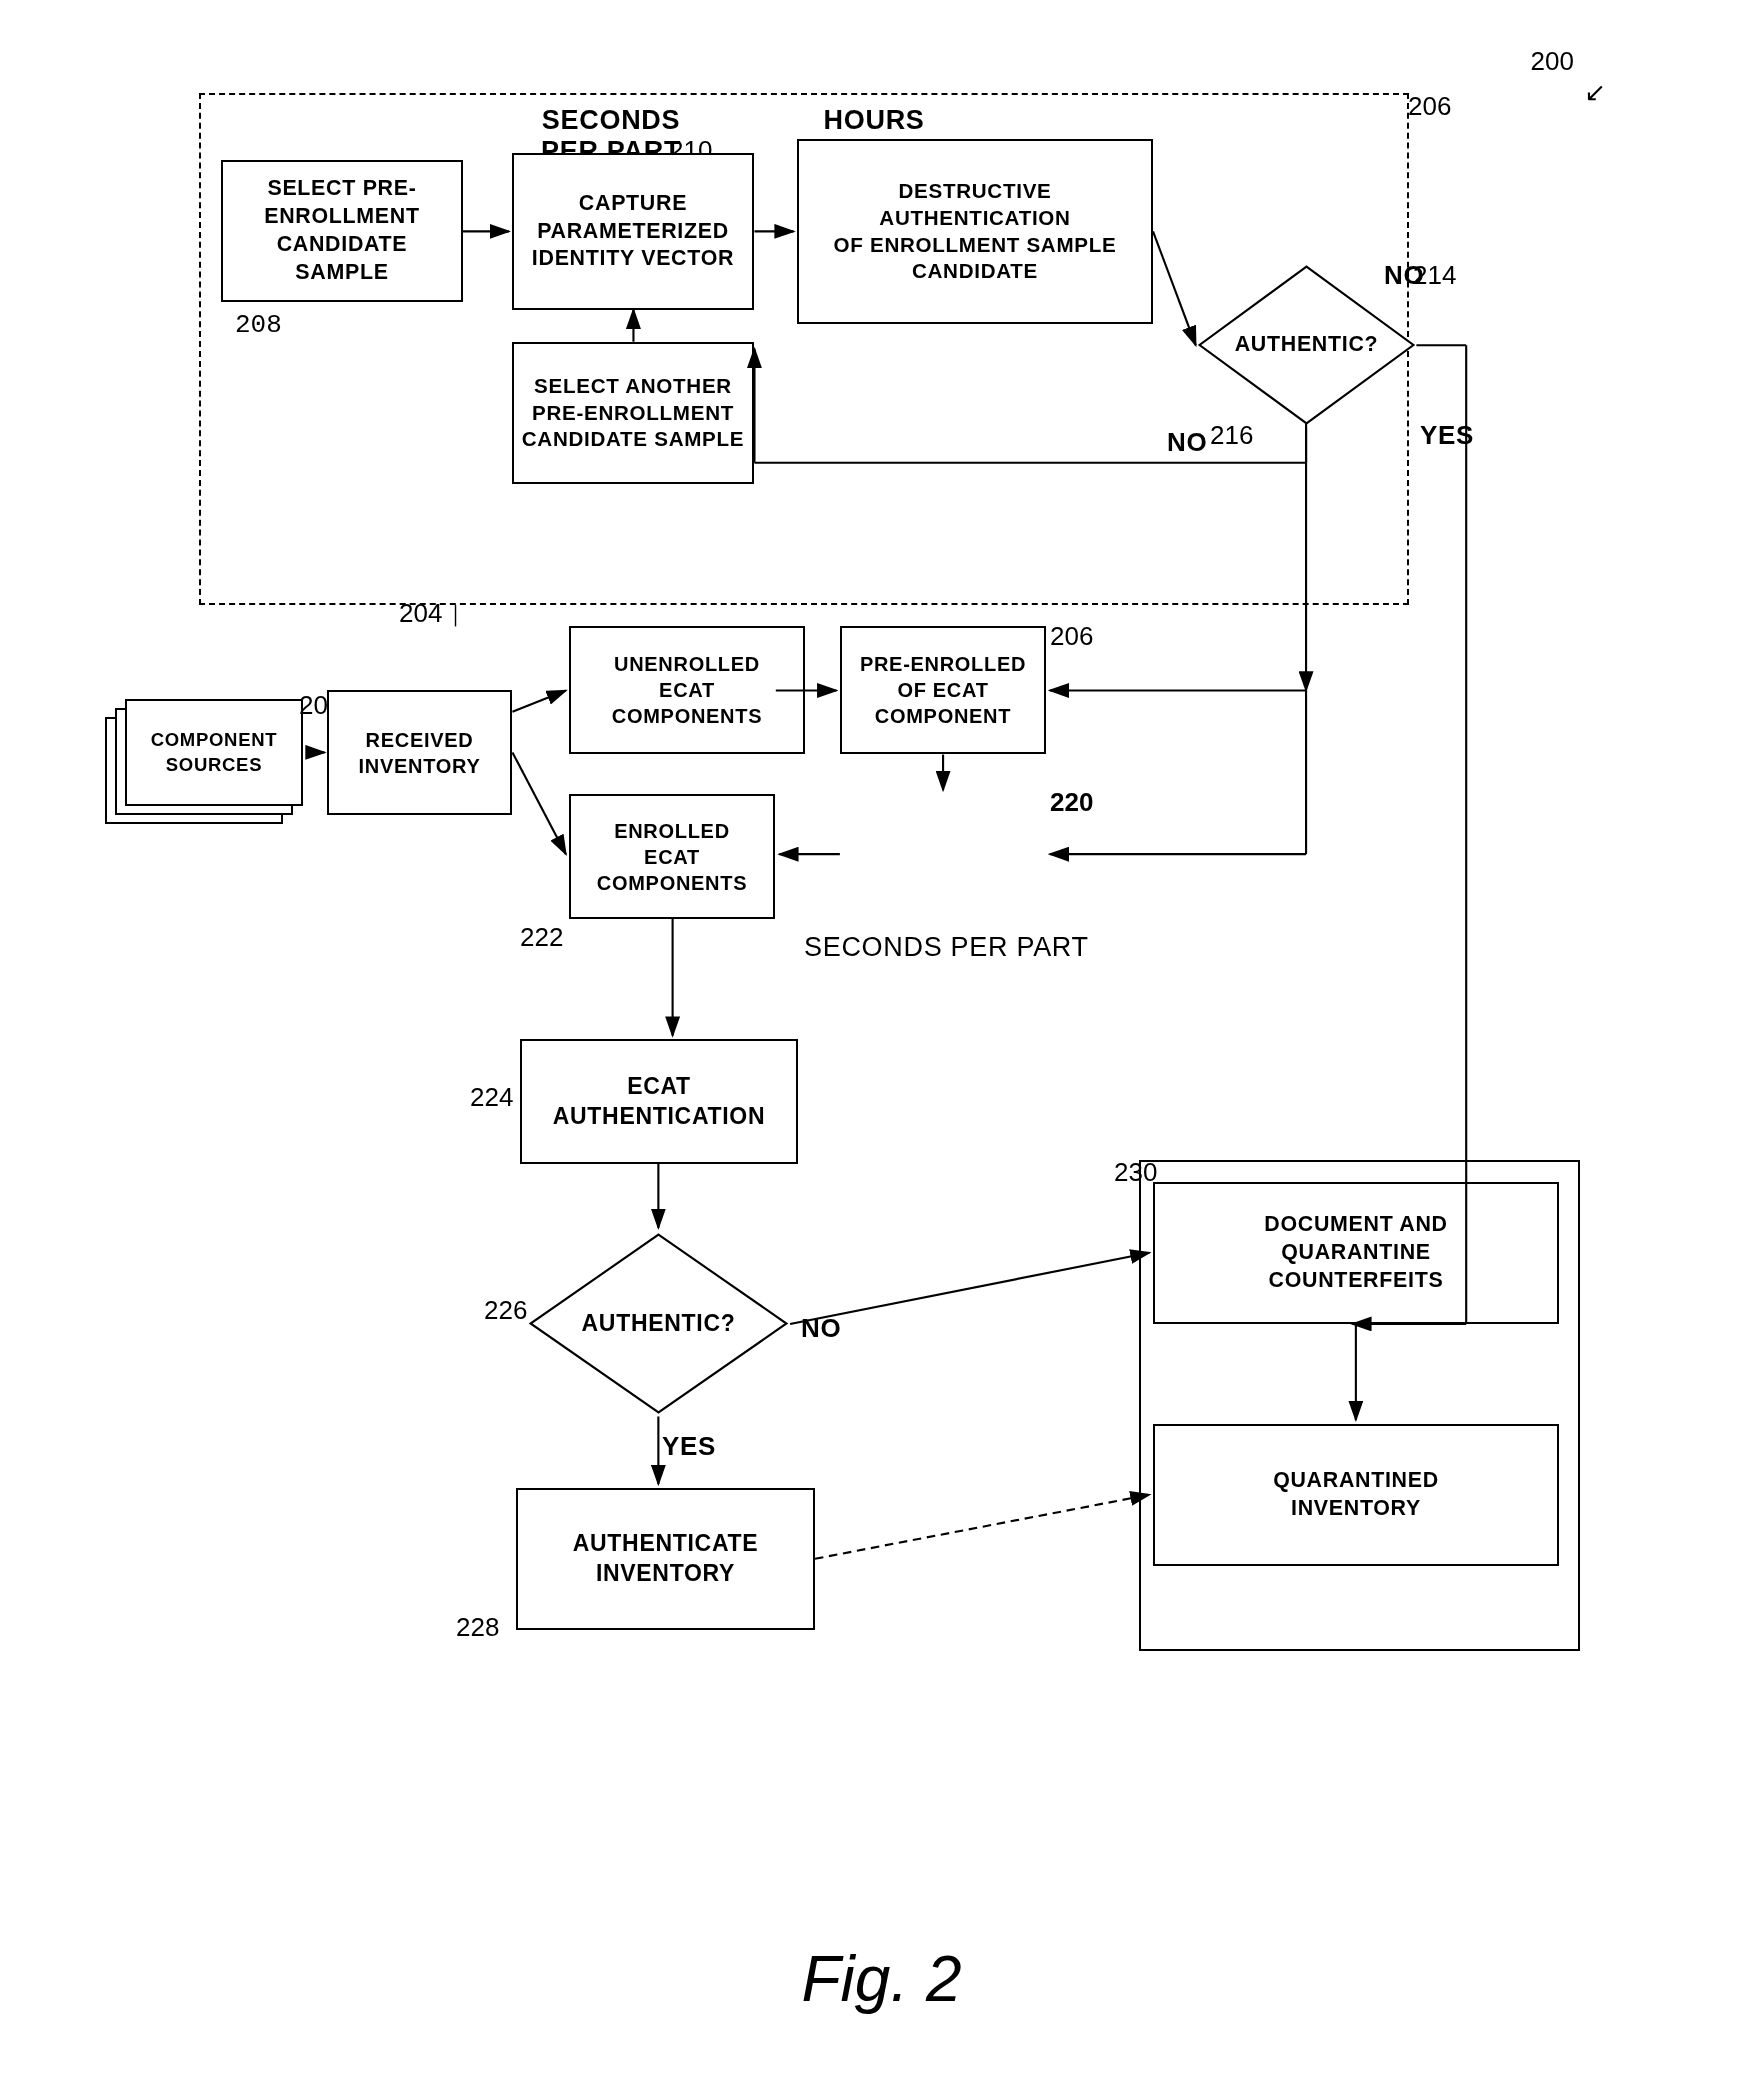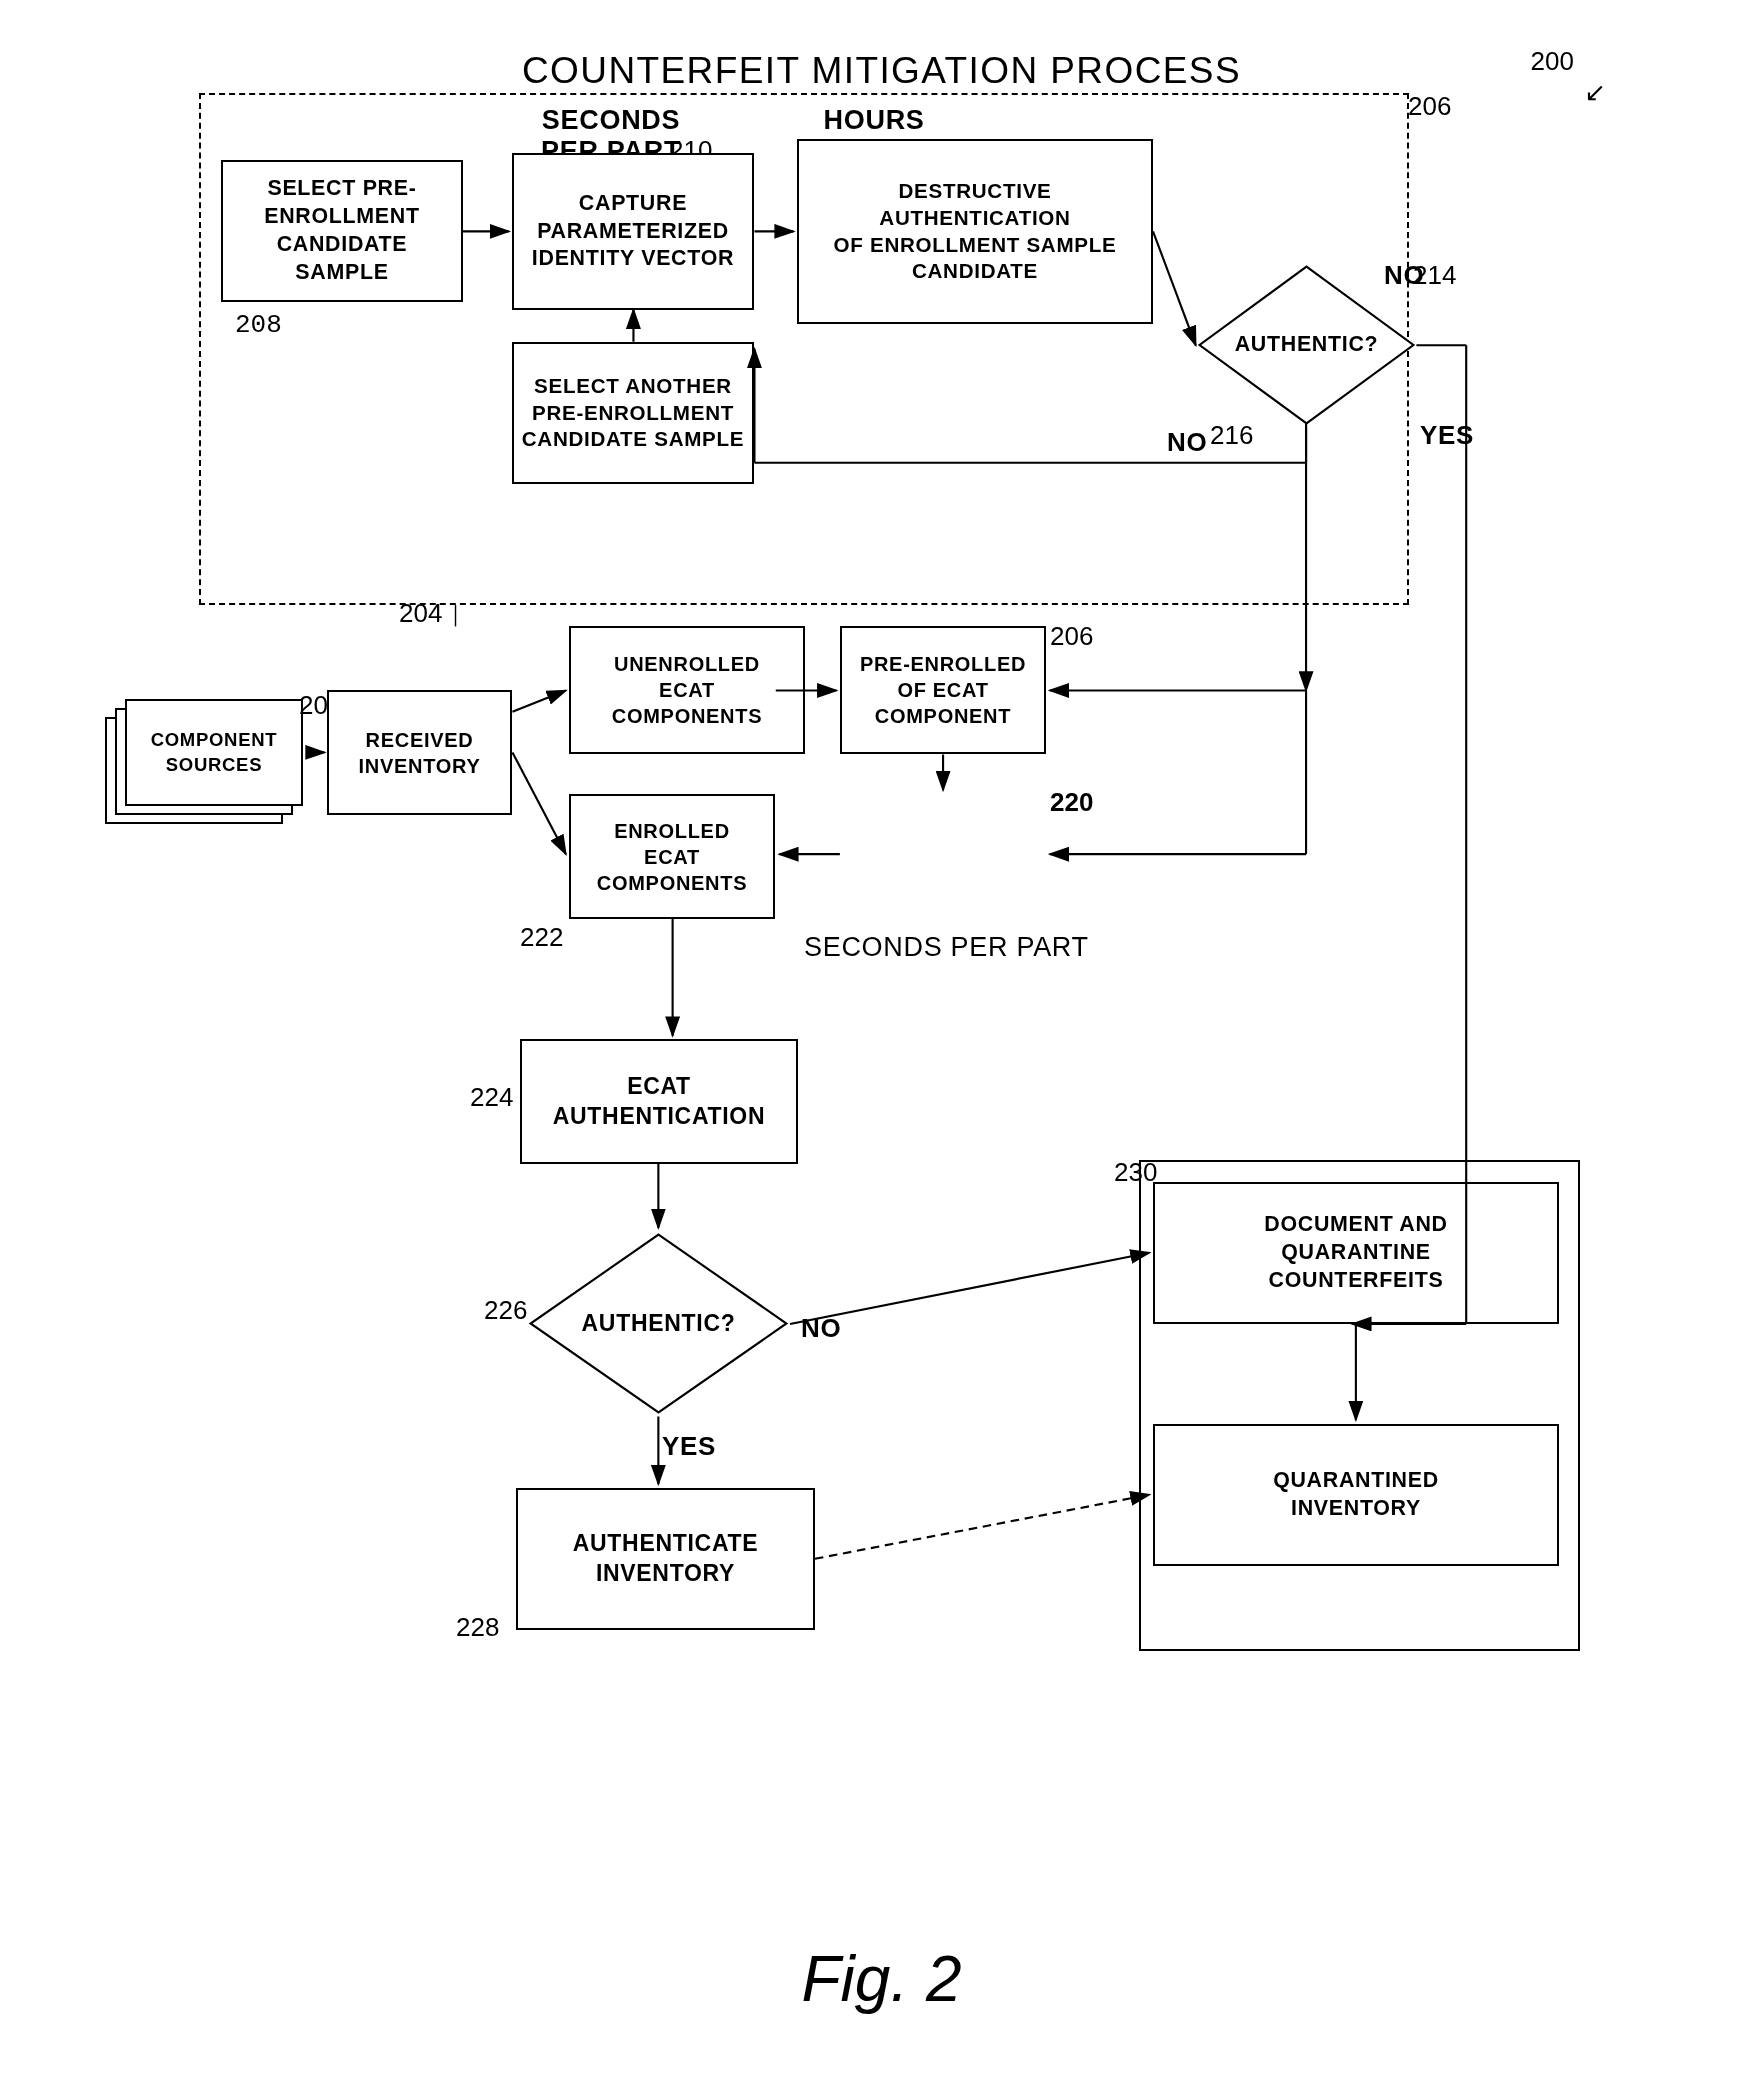--- a/index.html
+++ b/index.html
@@ -109,21 +109,20 @@
       width: 1763px;
       height: 2087px;
       pointer-events: none;
     }
   </style>
 </head>
 <body>
 
 <div class="diagram-container">
 
-  <div class="main-title">COUNTERFEIT MITIGATION PROCESS</div>
 
   <div class="fig-label">Fig. 2</div>
 
   <div class="ref" style="top:46px; right:189px;">200</div>
 
   <div style="position:absolute; top:77px; right:157px; font-size:26px;">↙</div>
 
   <div class="dashed-box"></div>
 
   <div class="ref" style="top:91px; left:1408px;">206</div>

